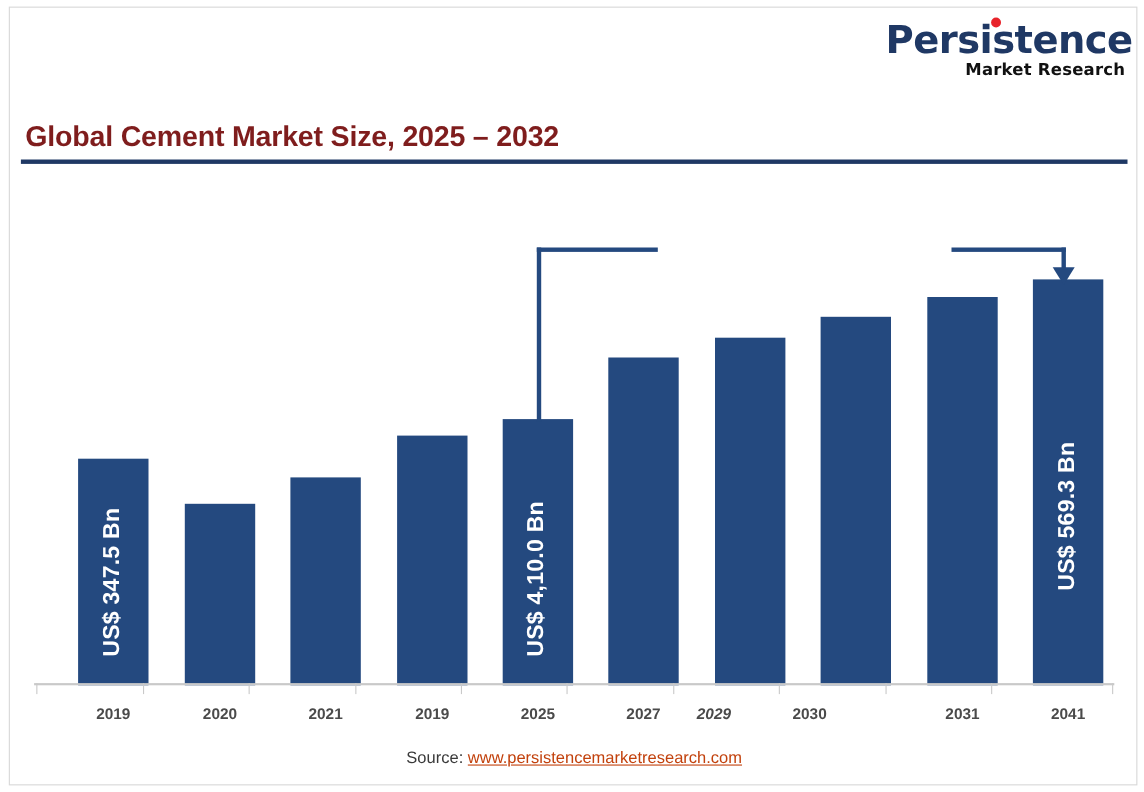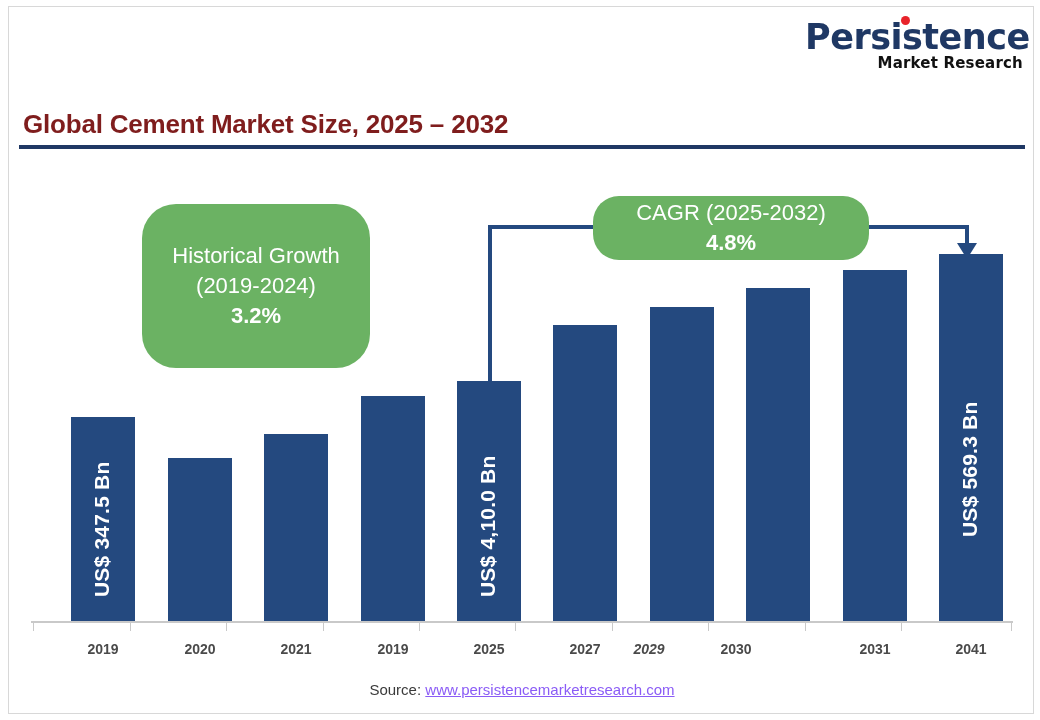--- a/index.html
+++ b/index.html
@@ -189,21 +189,21 @@
   #source {
     position: absolute;
     left: 0;
     top: 674px;
     width: 1026px;
     text-align: center;
     font-size: 15px;
     color: #3a3a3a;
   }
   #source-link {
-    color: #8b5cf6;
+    color: #c2410c;
     text-decoration: underline;
   }
 </style>
 </head>
 <body>
 
 <div id="card">
 
   <div id="logo">
     <div id="logo-word">
@@ -262,29 +262,20 @@
         <div class="xtick-label" style="left: 811px;">2031</div>
         <div class="xtick-label" style="left: 907px;">2041</div>
       </div>
 
     <div class="conn" id="conn-left-h"></div>
     <div class="conn" id="conn-left-v"></div>
     <div class="conn" id="conn-right-h"></div>
     <div class="conn" id="conn-right-v"></div>
     <div id="conn-arrow"></div>
 
-    <div class="callout" id="callout-hist">
-      <div class="callout-line">Historical Growth</div>
-      <div class="callout-line">(2019-2024)</div>
-      <div class="callout-value">3.2%</div>
-    </div>
-
-    <div class="callout" id="callout-cagr">
-      <div class="callout-line">CAGR (2025-2032)</div>
-      <div class="callout-value">4.8%</div>
-    </div>
+
   </div>
 
   <div id="source">
     <span>Source: </span><a id="source-link" href="#">www.persistencemarketresearch.com</a>
   </div>
 
 </div>
 
 </body></html>

